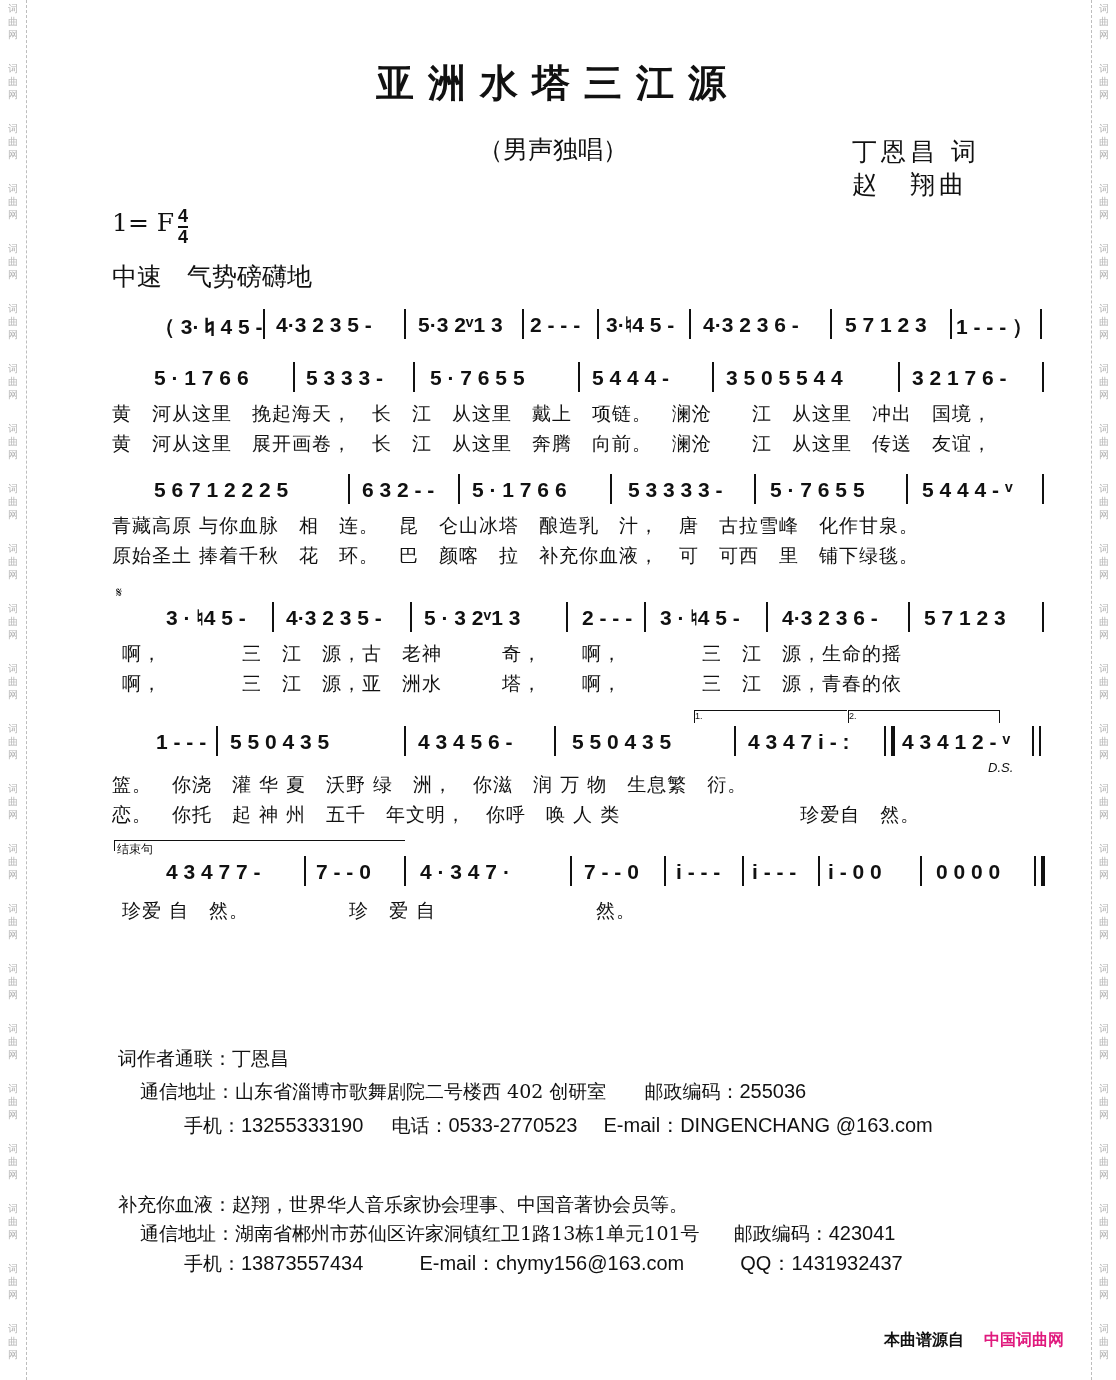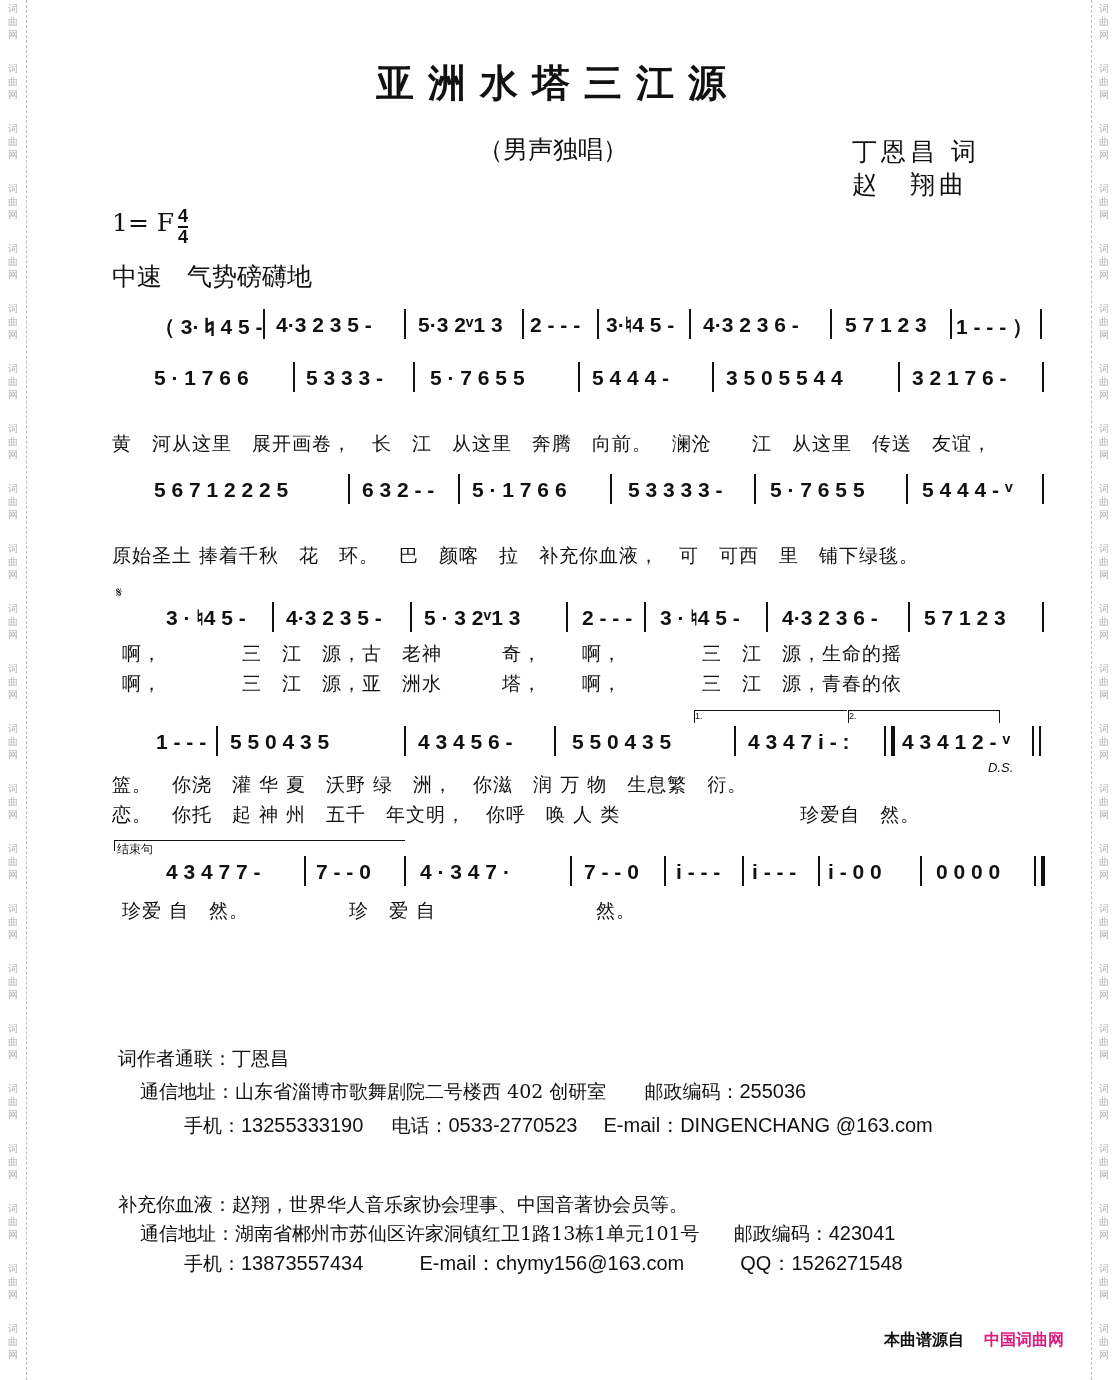--- a/index.html
+++ b/index.html
@@ -123,38 +123,40 @@
     <div class="bar" style="left:263px"></div>
     <span class="n" style="left:280px">5 · 7 6 5 5</span>
     <div class="bar" style="left:428px"></div>
     <span class="n" style="left:442px">5 4 4 4 -</span>
     <div class="bar" style="left:562px"></div>
     <span class="n" style="left:576px">3 5 0 5 5 4 4</span>
     <div class="bar" style="left:748px"></div>
     <span class="n" style="left:762px">3 2 1 7 6 -</span>
     <div class="bar" style="left:892px"></div>
   </div>
+  <div class="lyr" style="top:43px;left:2px">黄　河从这里　挽起海天，　长　江　从这里　戴上　项链。　澜沧　　江　从这里　冲出　国境，</div>
   <div class="lyr" style="top:73px;left:2px">黄　河从这里　展开画卷，　长　江　从这里　奔腾　向前。　澜沧　　江　从这里　传送　友谊，</div>
 </div>
 
 <div class="row" style="top:470px">
   <div class="notes">
     <span class="n" style="left:4px">5 6 7 1 2 2 2 5</span>
     <div class="bar" style="left:198px"></div>
     <span class="n" style="left:212px">6 3 2 - -</span>
     <div class="bar" style="left:308px"></div>
     <span class="n" style="left:322px">5 · 1 7 6 6</span>
     <div class="bar" style="left:460px"></div>
     <span class="n" style="left:478px">5 3 3 3 3 -</span>
     <div class="bar" style="left:604px"></div>
     <span class="n" style="left:620px">5 · 7 6 5 5</span>
     <div class="bar" style="left:756px"></div>
     <span class="n" style="left:772px">5 4 4 4 - ᵛ</span>
     <div class="bar" style="left:892px"></div>
   </div>
+  <div class="lyr" style="top:43px;left:2px">青藏高原 与你血脉　相　连。　昆　仑山冰塔　酿造乳　汁，　唐　古拉雪峰　化作甘泉。</div>
   <div class="lyr" style="top:73px;left:2px">原始圣土 捧着千秋　花　环。　巴　颜喀　拉　补充你血液，　可　可西　里　铺下绿毯。</div>
 </div>
 
 <div class="row" style="top:598px">
   <span style="position:absolute;top:-14px;left:6px;font-size:14px">𝄋</span>
   <div class="notes">
     <span class="n" style="left:16px">3 · ♮4 5 -</span>
     <div class="bar" style="left:122px"></div>
     <span class="n" style="left:136px">4·3 2 3 5 -</span>
     <div class="bar" style="left:260px"></div>
@@ -236,18 +238,18 @@
 <div class="contact" style="top:1192px;left:118px">
   <span>补充你血液：</span><span>赵翔，世界华人音乐家协会理事、中国音著协会员等。</span>
 </div>
 <div class="contact" style="top:1221px;left:140px">
   <span>通信地址：</span><span>湖南省郴州市苏仙区许家洞镇红卫1路13栋1单元101号</span>
   <span style="margin-left:28px">邮政编码：</span><span class="v">423041</span>
 </div>
 <div class="contact" style="top:1250px;left:184px">
   <span>手机：</span><span class="v">13873557434</span>
   <span class="v" style="margin-left:50px">E-mail：</span><span class="v">chymy156@163.com</span>
-  <span class="v" style="margin-left:50px">QQ：</span><span class="v">1526271548</span>
+  <span class="v" style="margin-left:50px">QQ：</span><span class="v">1431932437</span>
 </div>
 
 <div class="source">
   <span>本曲谱源自</span><span class="brand">中国词曲网</span>
 </div>
 
 </body></html>

